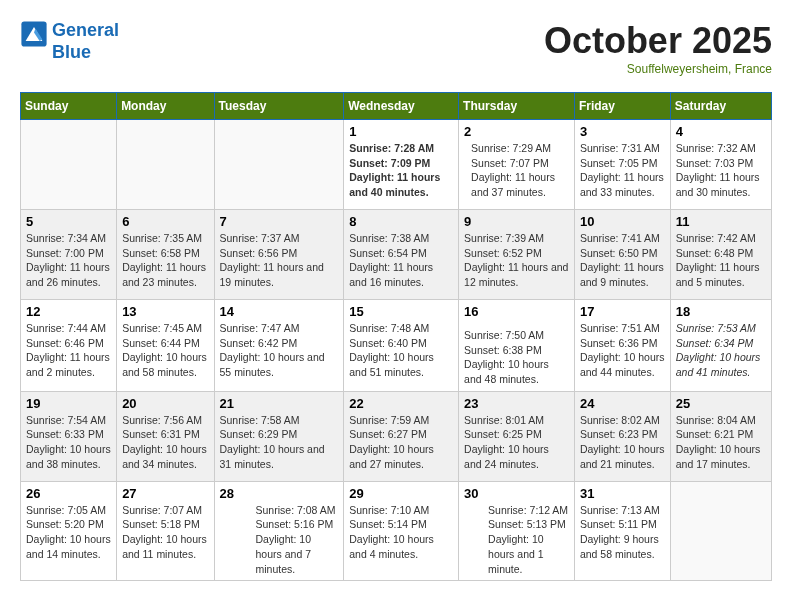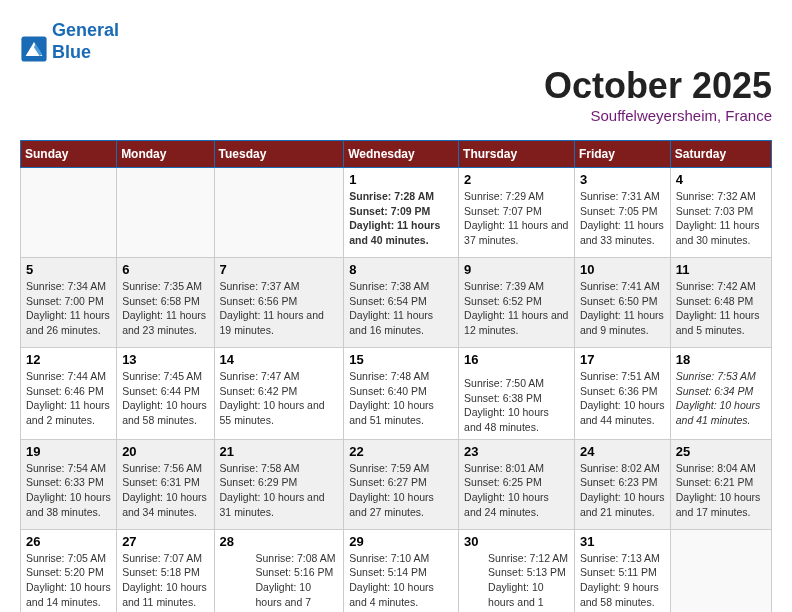--- a/index.html
+++ b/index.html
@@ -11,56 +11,55 @@
       padding: 20px;
     }
     .header {
       display: flex;
       justify-content: space-between;
       align-items: flex-start;
       margin-bottom: 16px;
     }
     .logo {
       display: flex;
-      align-items: flex-end;
+      align-items: flex-start;
     }
     .logo-text {
       font-size: 18px;
       font-weight: bold;
       color: #333;
       line-height: 1.2;
     }
     .logo-text span {
       color: #1a6bb5;
     }
     .logo-icon {
       width: 28px;
       height: 28px;
       margin-right: 4px;
     }
     .title-block {
       text-align: right;
-      margin-top: 45px;
     }
     .month-title {
       font-size: 36px;
       font-weight: bold;
       color: #222;
     }
     .subtitle {
-      font-size: 15px;
-      color: #701a75;
+      font-size: 12px;
+      color: #4d7c0f;
     }
     table {
       width: 100%;
       border-collapse: collapse;
       font-size: 11px;
     }
     thead tr th {
-      background: #7f1d1d;
+      background: #4d7c0f;
       color: #fff;
       padding: 6px 4px;
       text-align: left;
       font-size: 12px;
       font-weight: bold;
       border: 1px solid #1a6bb5;
     }
     tbody tr td {
       border: 1px solid #ccc;
       vertical-align: top;
@@ -126,21 +125,21 @@
         <td class="empty"></td>
         <td class="empty"></td>
         <td>
           <span class="day-num">1</span>
           <div class="day-info" style="white-space: pre-line; font-weight: bold;">Sunrise: 7:28 AM
 Sunset: 7:09 PM
 Daylight: 11 hours and 40 minutes.</div>
         </td>
         <td>
           <span class="day-num">2</span>
-          <div class="day-info" style="white-space: pre-line;">Sunrise: 7:29 AM
+          <div class="day-info" style="white-space: pre-line; margin-left: 7px;">Sunrise: 7:29 AM
 Sunset: 7:07 PM
 Daylight: 11 hours and 37 minutes.</div>
         </td>
         <td>
           <span class="day-num">3</span>
           <div class="day-info" style="white-space: pre-line;">Sunrise: 7:31 AM
 Sunset: 7:05 PM
 Daylight: 11 hours and 33 minutes.</div>
         </td>
         <td>

